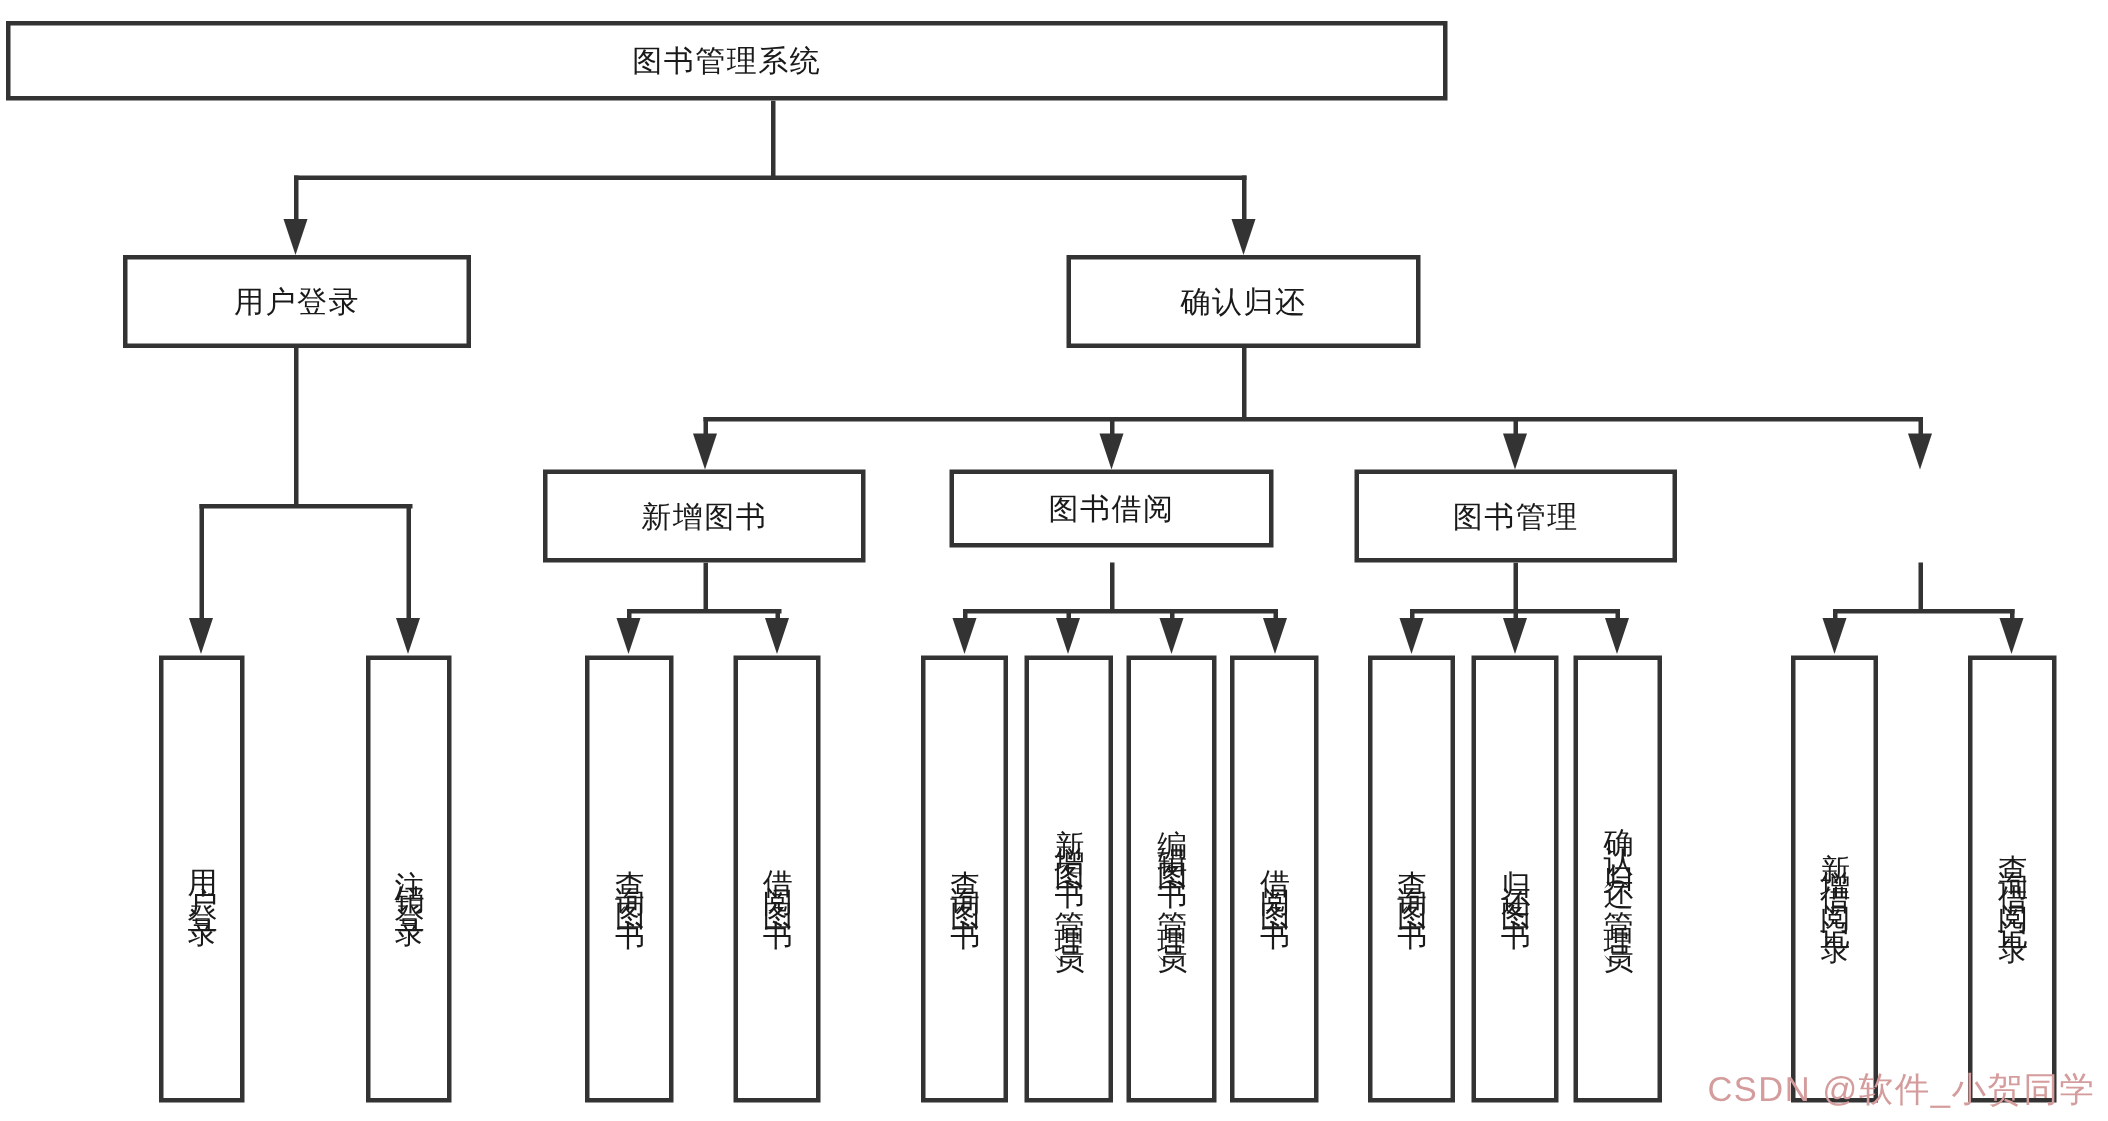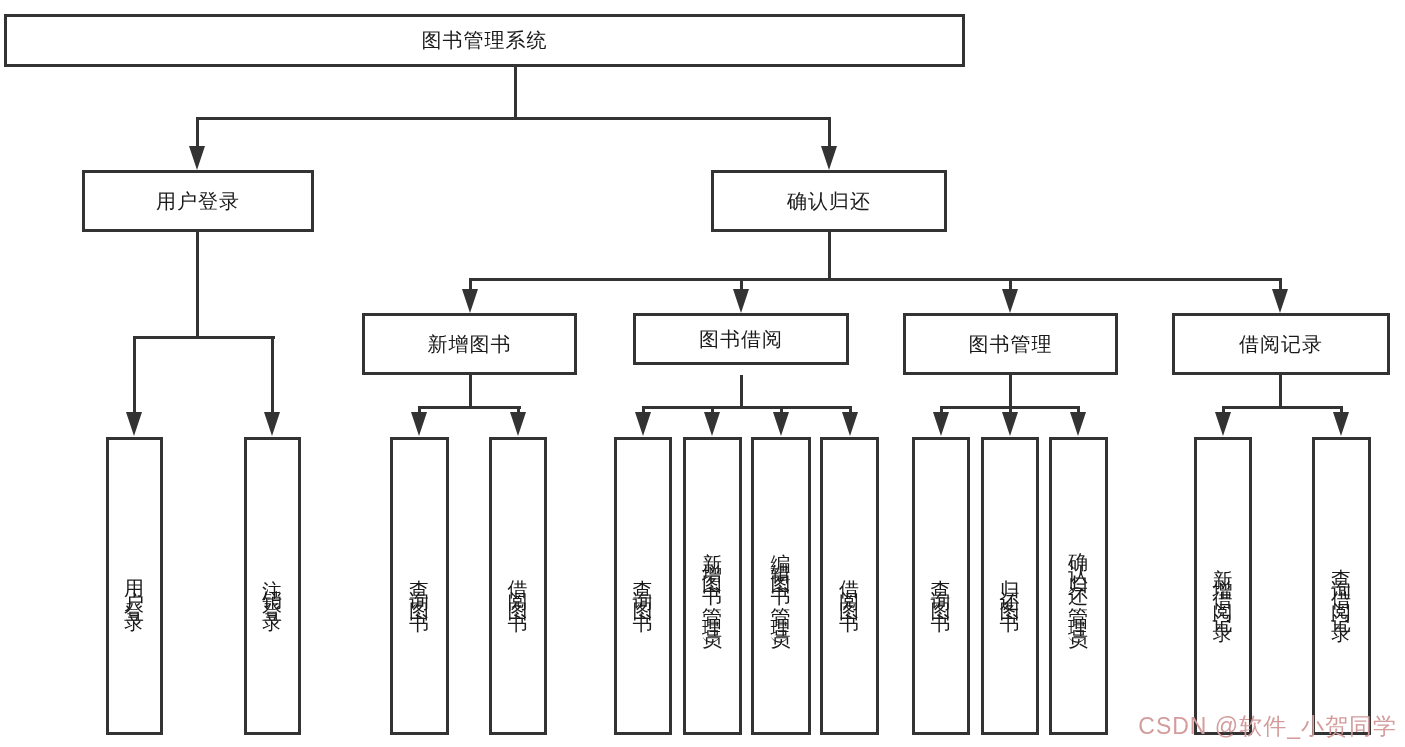--- a/index.html
+++ b/index.html
@@ -135,23 +135,20 @@
 
   <div class="box" style="left:362px;top:313px;width:215px;height:62px">
     <span class="hlabel">新增图书</span>
   </div>
   <div class="box" style="left:633px;top:313px;width:216px;height:52px">
     <span class="hlabel">图书借阅</span>
   </div>
   <div class="box" style="left:903px;top:313px;width:215px;height:62px">
     <span class="hlabel">图书管理</span>
   </div>
-  <div class="box" style="left:1172px;top:313px;width:218px;height:62px">
-    <span class="hlabel">借阅记录</span>
-  </div>
 
   <div class="box" style="left:106px;top:437px;width:57px;height:298px">
     <span class="vlabel">用户登录</span>
   </div>
   <div class="box" style="left:244px;top:437px;width:57px;height:298px">
     <span class="vlabel">注销登录</span>
   </div>
   <div class="box" style="left:390px;top:437px;width:59px;height:298px">
     <span class="vlabel">查询图书</span>
   </div>

